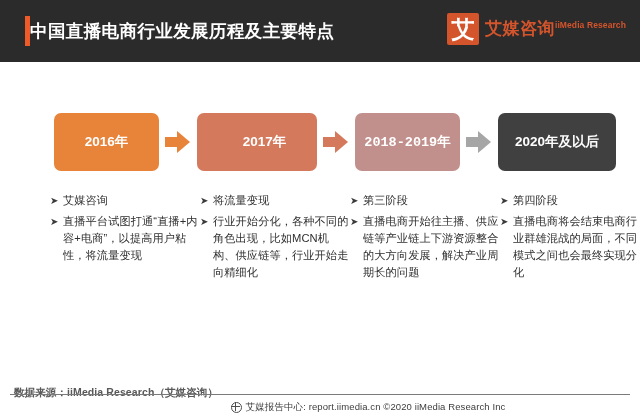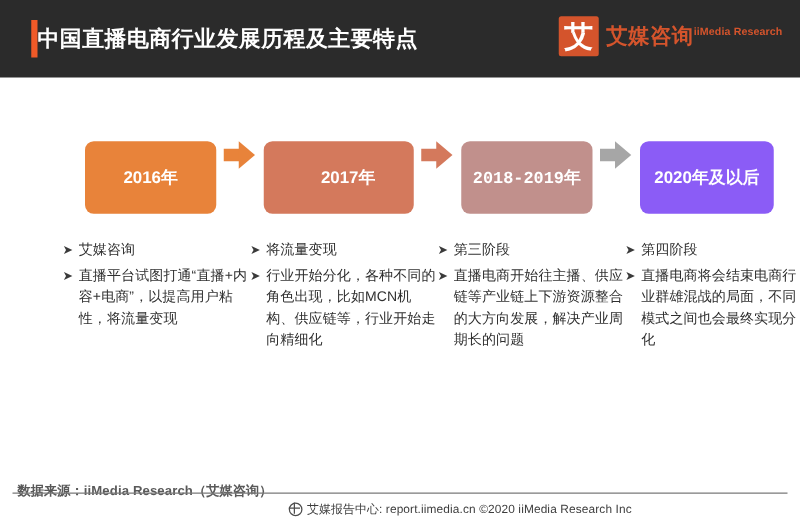--- a/index.html
+++ b/index.html
@@ -77,42 +77,42 @@
     color: #d4542c;
     font-size: 8.5px;
     font-weight: bold;
     line-height: 11px;
     letter-spacing: 0.1px;
   }
 
   
   .flow {
     position: absolute;
-    left: 68px;
+    left: 54px;
     top: 113px;
     width: 545px;
     height: 58px;
     display: flex;
-    align-items: flex-start;
+    align-items: center;
   }
   .stage-box {
     height: 58px;
     border-radius: 7px;
     display: flex;
     align-items: center;
     justify-content: center;
     color: #ffffff;
     font-size: 13.5px;
     font-weight: bold;
     flex: none;
   }
   .box-1 { width: 105px; background: #e8833a; }
   .box-2 { width: 105px; background: #d4795c; padding-left: 15px; }
   .box-3 { width: 105px; background: #c1908c; font-family: Liberation Mono, monospace; }
-  .box-4 { width: 107px; background: #8b5cf6; }
+  .box-4 { width: 118px; background: #404040; }
 
   .arrow {
     flex: none;
     width: 26px;
     height: 22px;
     margin: 0 6px;
     position: relative;
   }
   .arrow .shaft {
     position: absolute;

